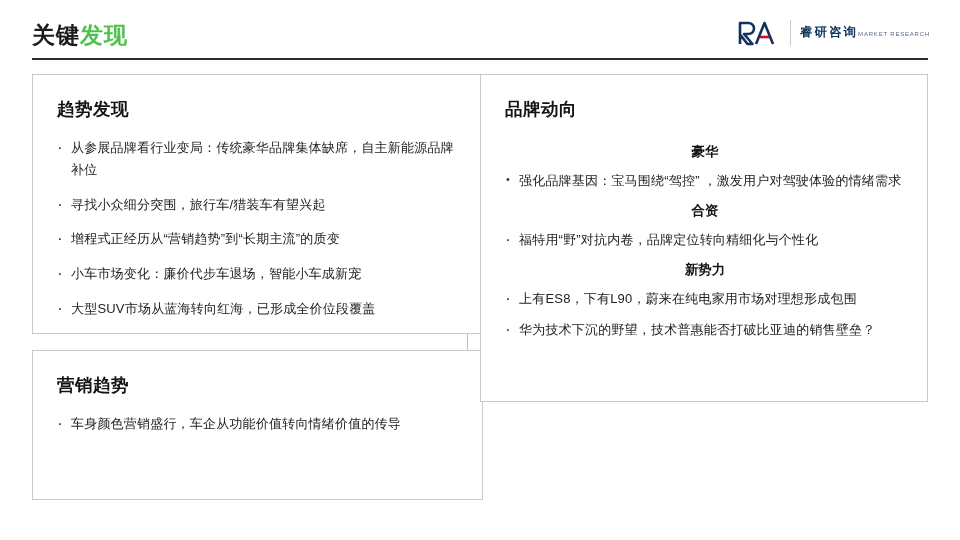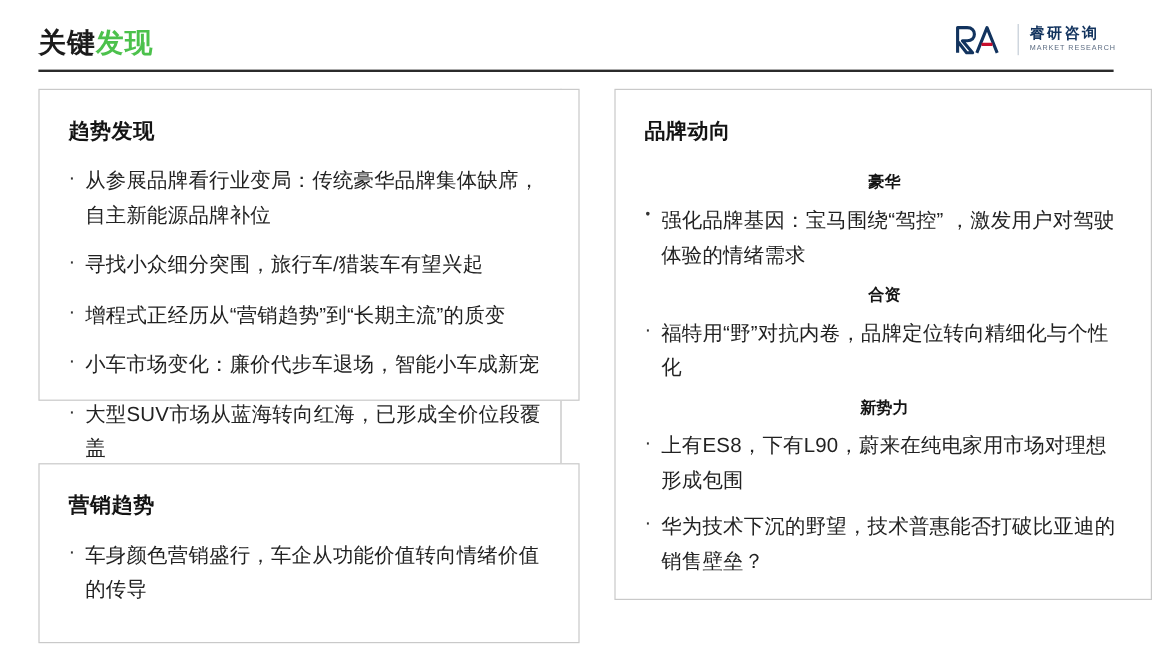--- a/index.html
+++ b/index.html
@@ -56,23 +56,24 @@
     align-items: center;
     gap: 7px;
   }
   .logo-mark {
     position: relative;
     width: 44px;
     height: 30px;
   }
   .logo-text {
     display: flex;
-    flex-direction: column;
+    flex-direction: row;
     justify-content: center;
     line-height: 1.1;
+    align-items: center;
   }
   .logo-cn {
     font-size: 12.5px;
     font-weight: bold;
     color: #12335e;
     letter-spacing: 2px;
   }
   .logo-en {
     font-size: 6px;
     color: #5a6a80;
@@ -111,40 +112,40 @@
   }
   .card {
     position: absolute;
     left: 0;
     width: 100%;
     box-sizing: border-box;
     border: 1px solid #c9c9c9;
     background: #ffffff;
   }
   .card-trend   { top: 0;   height: 260px; padding: 20px 22px 10px 22px; }
-  .card-market  { top: 276px; height: 150px; padding: 20px 22px 10px 22px; margin-top: 36px; }
-  .card-brand   { top: 0;   height: 426px; padding: 20px 22px 10px 22px; margin-left: 32px; }
+  .card-market  { top: 276px; height: 150px; padding: 20px 22px 10px 22px; }
+  .card-brand   { top: 0;   height: 328px; padding: 20px 22px 10px 22px; }
 
   .card-title {
     font-size: 17.5px;
     font-weight: bold;
     color: #141414;
     margin: 2px 0 16px 2px;
     letter-spacing: 0.5px;
   }
   ul.bullets {
     list-style: none;
     margin: 0;
     padding: 0;
   }
   ul.bullets li {
     position: relative;
     padding-left: 16px;
     margin-bottom: 13px;
-    font-size: 17px;
+    font-size: 13px;
     line-height: 1.68;
     color: #222222;
     letter-spacing: 0.2px;
   }
   ul.bullets li::before {
     content: "·";
     position: absolute;
     left: 2px;
     top: -1px;
     font-size: 17px;

